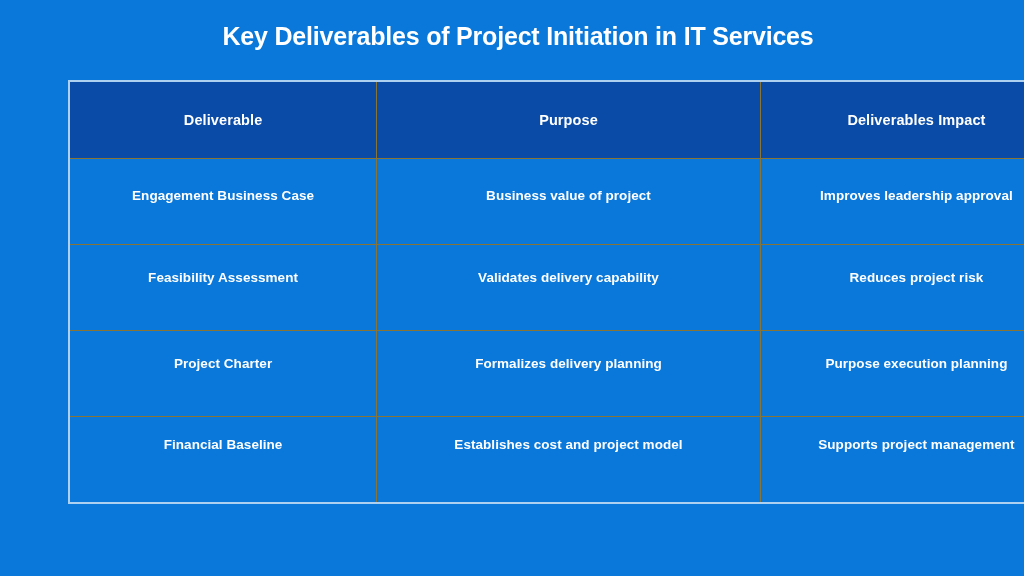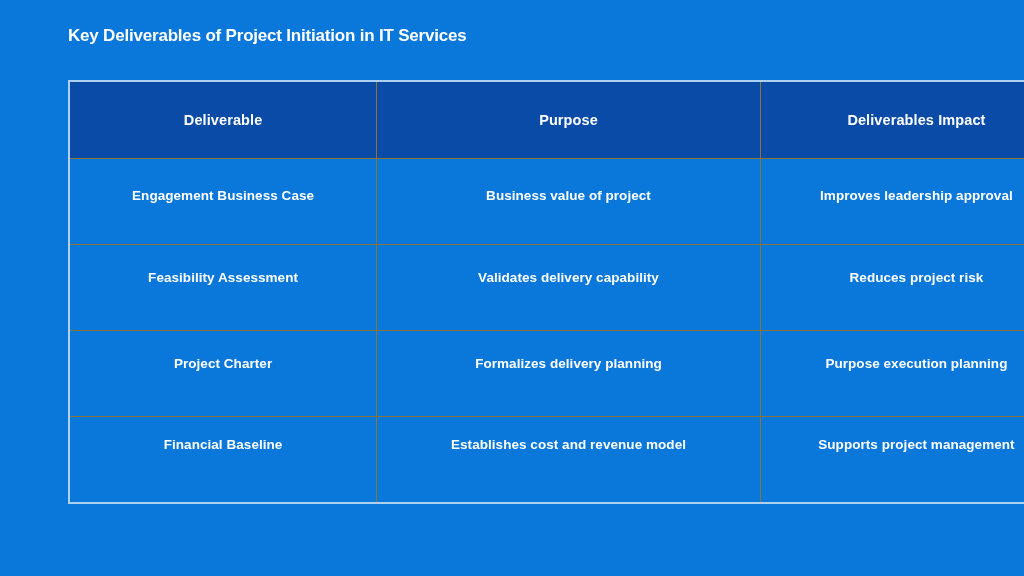--- a/index.html
+++ b/index.html
@@ -19,26 +19,27 @@
     width: 1024px;
     height: 576px;
     background: #0a78da;
     box-sizing: border-box;
   }
   .slide-title {
     position: absolute;
     left: 68px;
     top: 20px;
     width: 900px;
-    font-size: 17px;
+    font-size: 25px;
     font-weight: bold;
     color: #ffffff;
     letter-spacing: -0.2px;
     line-height: 32px;
     white-space: nowrap;
+    text-align: center;
   }
   .table-wrap {
     position: absolute;
     left: 68px;
     top: 80px;
     width: 1006px;
     height: 424px;
     border: 2px solid #afd1f1;
     box-sizing: border-box;
   }
@@ -153,21 +154,21 @@
           </td>
           <td>
             <span class="cell-inner">Purpose execution planning</span>
           </td>
         </tr>
         <tr>
           <td>
             <span class="cell-inner">Financial Baseline</span>
           </td>
           <td>
-            <span class="cell-inner">Establishes cost and revenue model</span>
+            <span class="cell-inner">Establishes cost and project model</span>
           </td>
           <td>
             <span class="cell-inner">Supports project management</span>
           </td>
         </tr>
       </tbody>
     </table>
   </div>
 
 </div>

